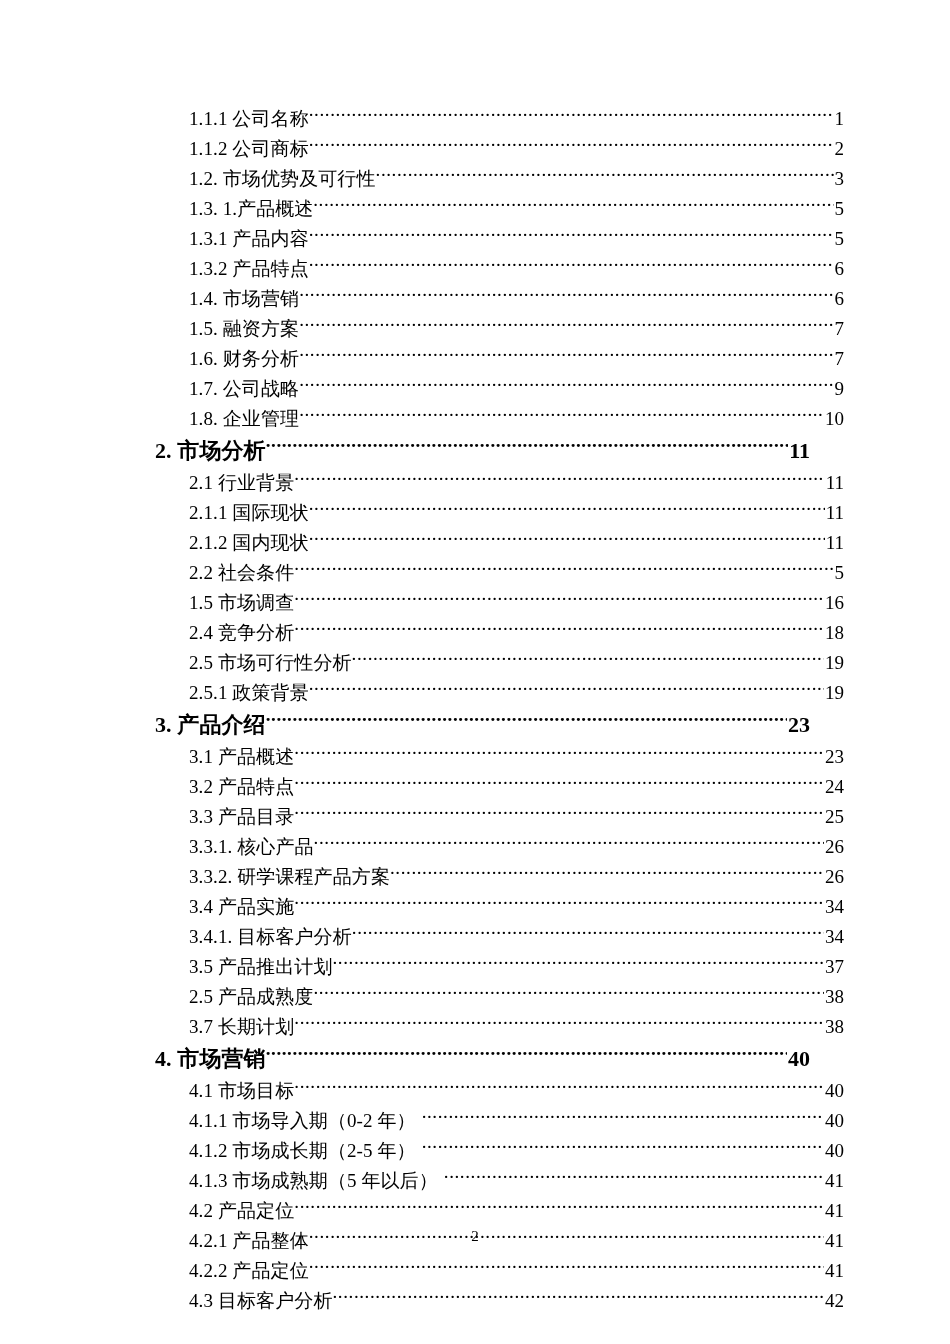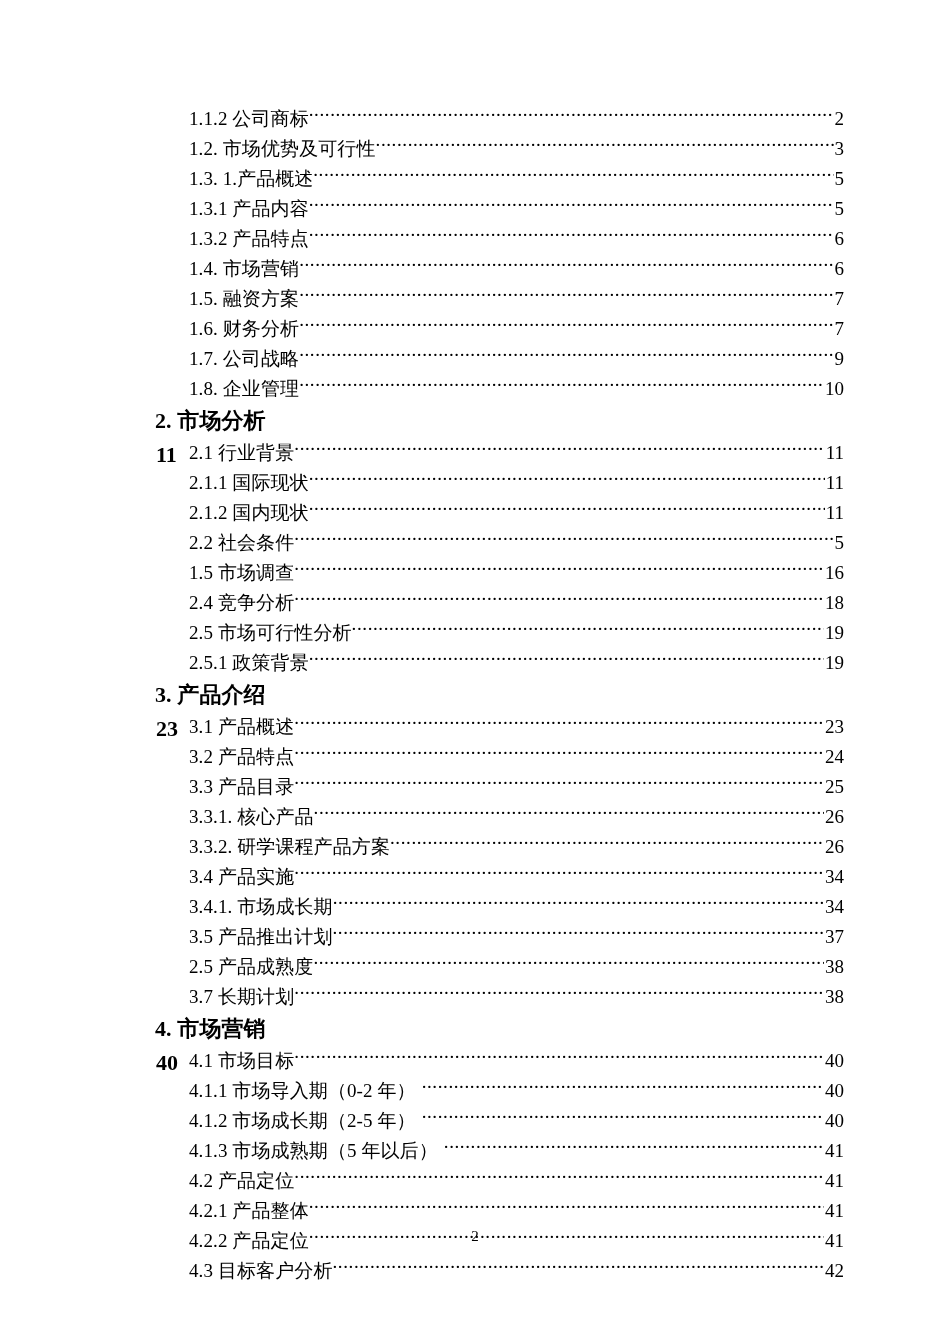--- a/index.html
+++ b/index.html
@@ -36,21 +36,20 @@
     white-space: nowrap;
     line-height: 1.0;
   }
   
   .lvl1 {
     font-size: 22px;
     font-weight: bold;
     padding-left: 0px;
     height: 34px;
     line-height: 34px;
-    flex-direction: column;
   }
   
   .lvl2 {
     font-size: 19px;
     font-weight: normal;
     padding-left: 34px;
     height: 30px;
     line-height: 30px;
   }
   .e-label {
@@ -95,20 +94,25 @@
     font-family: "Liberation Serif", serif;
     color: #000;
   }
 </style>
 </head>
 <body>
 
 <div class="page">
   <div class="toc" id="toc-list">
       <div class="toc-entry lvl2">
+        <span class="e-label">1.1.1 公司名称</span>
+        <span class="e-dots"></span>
+        <span class="e-page">1</span>
+      </div>
+      <div class="toc-entry lvl2">
         <span class="e-label">1.1.2 公司商标</span>
         <span class="e-dots"></span>
         <span class="e-page">2</span>
       </div>
       <div class="toc-entry lvl2">
         <span class="e-label">1.2. 市场优势及可行性</span>
         <span class="e-dots"></span>
         <span class="e-page">3</span>
       </div>
       <div class="toc-entry lvl2">
@@ -226,21 +230,21 @@
         <span class="e-label">3.3.2. 研学课程产品方案</span>
         <span class="e-dots"></span>
         <span class="e-page">26</span>
       </div>
       <div class="toc-entry lvl2">
         <span class="e-label">3.4 产品实施</span>
         <span class="e-dots"></span>
         <span class="e-page">34</span>
       </div>
       <div class="toc-entry lvl2">
-        <span class="e-label">3.4.1. 市场成长期</span>
+        <span class="e-label">3.4.1. 目标客户分析</span>
         <span class="e-dots"></span>
         <span class="e-page">34</span>
       </div>
       <div class="toc-entry lvl2">
         <span class="e-label">3.5 产品推出计划</span>
         <span class="e-dots"></span>
         <span class="e-page">37</span>
       </div>
       <div class="toc-entry lvl2">
         <span class="e-label">2.5 产品成熟度</span>

